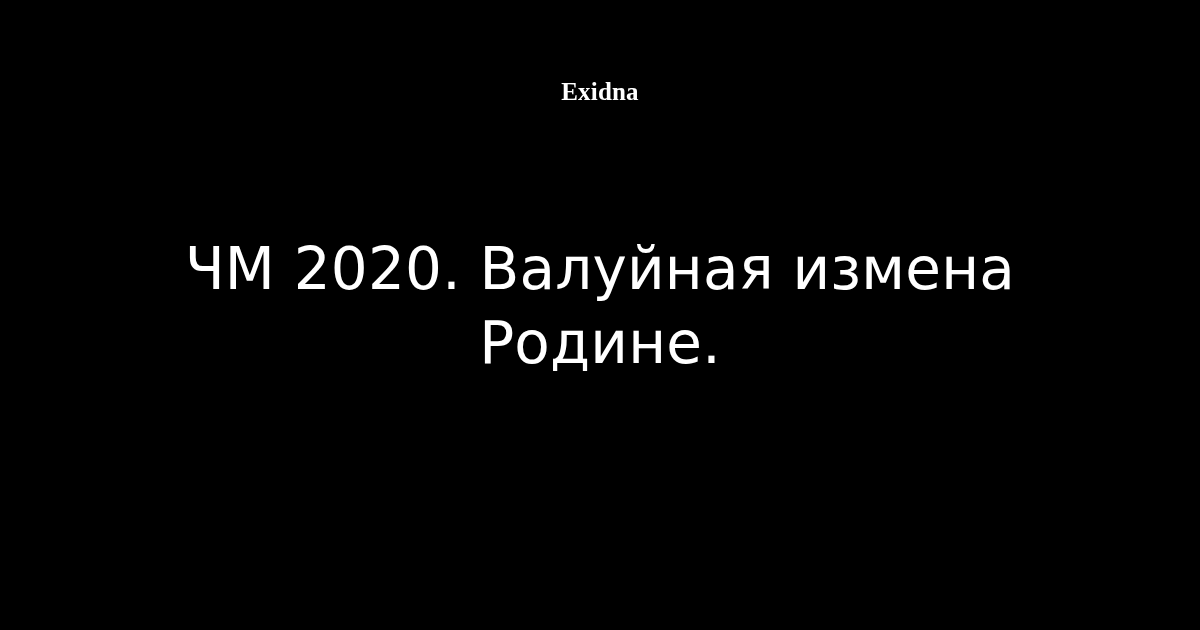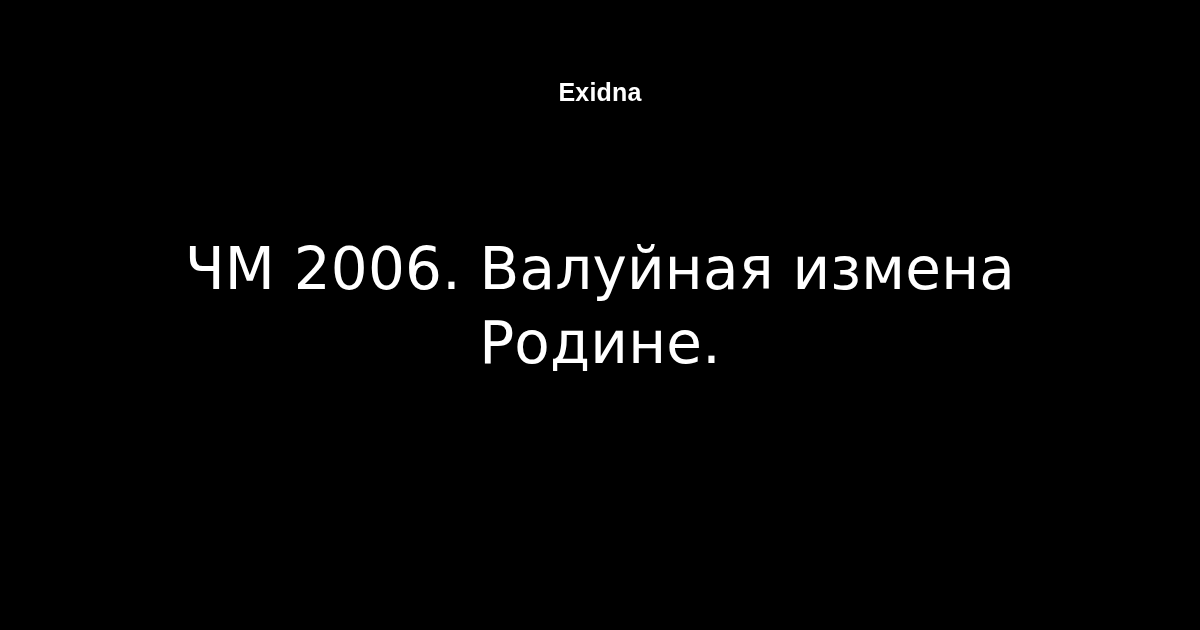--- a/index.html
+++ b/index.html
@@ -27,21 +27,21 @@
     align-items: center;
   }
 
   .site-name {
     position: absolute;
     top: 75px;
     left: 0;
     width: 1200px;
     text-align: center;
     color: #ffffff;
-    font-family: Liberation Sans, sans-serif;
+    font-family: Liberation Serif, serif;
     font-size: 25px;
     font-weight: 700;
     letter-spacing: 0.2px;
     line-height: 34px;
     white-space: nowrap;
   }
 
   .title-wrap {
     position: absolute;
     top: 232px;
@@ -69,16 +69,16 @@
   }
 </style>
 </head>
 <body>
 
 <div class="card">
 
   <div class="site-name">Exidna</div>
 
   <div class="title-wrap">
-    <h1 class="title">ЧМ 2006. Валуйная измена Родине.</h1>
+    <h1 class="title">ЧМ 2020. Валуйная измена Родине.</h1>
   </div>
 
 </div>
 
 </body></html>

